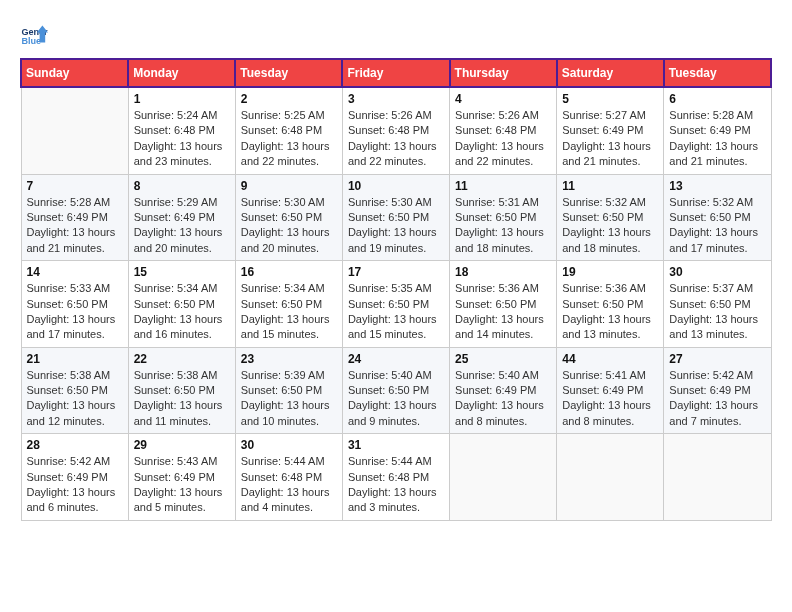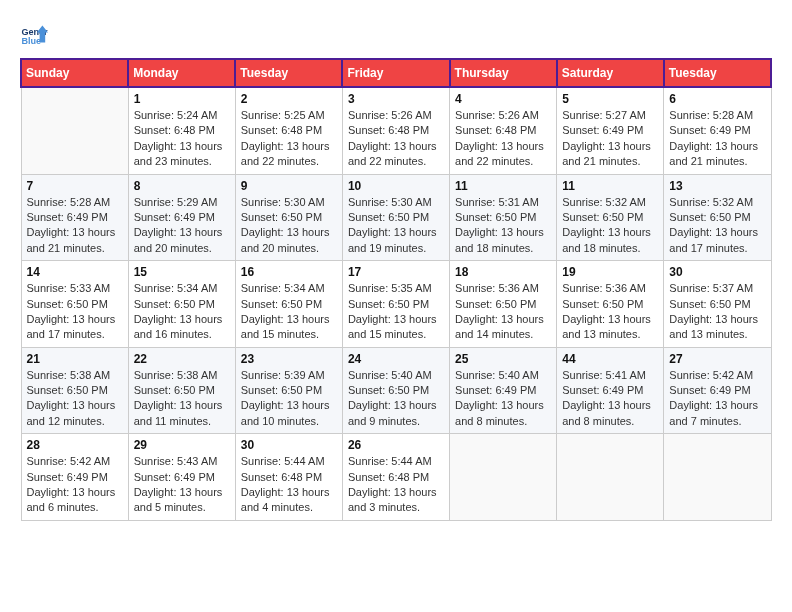--- a/index.html
+++ b/index.html
@@ -360,21 +360,21 @@
       </td>
         <td>
         <div class="day-num">30</div>
         <div class="day-detail">
           Sunrise: 5:44 AM<br>
           Sunset: 6:48 PM<br>
           Daylight: 13 hours and 4 minutes.
         </div>
       </td>
         <td>
-        <div class="day-num">26</div>
+        <div class="day-num">31</div>
         <div class="day-detail">
           Sunrise: 5:44 AM<br>
           Sunset: 6:48 PM<br>
           Daylight: 13 hours and 3 minutes.
         </div>
       </td>
         <td class="empty"></td>
         <td class="empty"></td>
         <td class="empty"></td>
       </tr>

